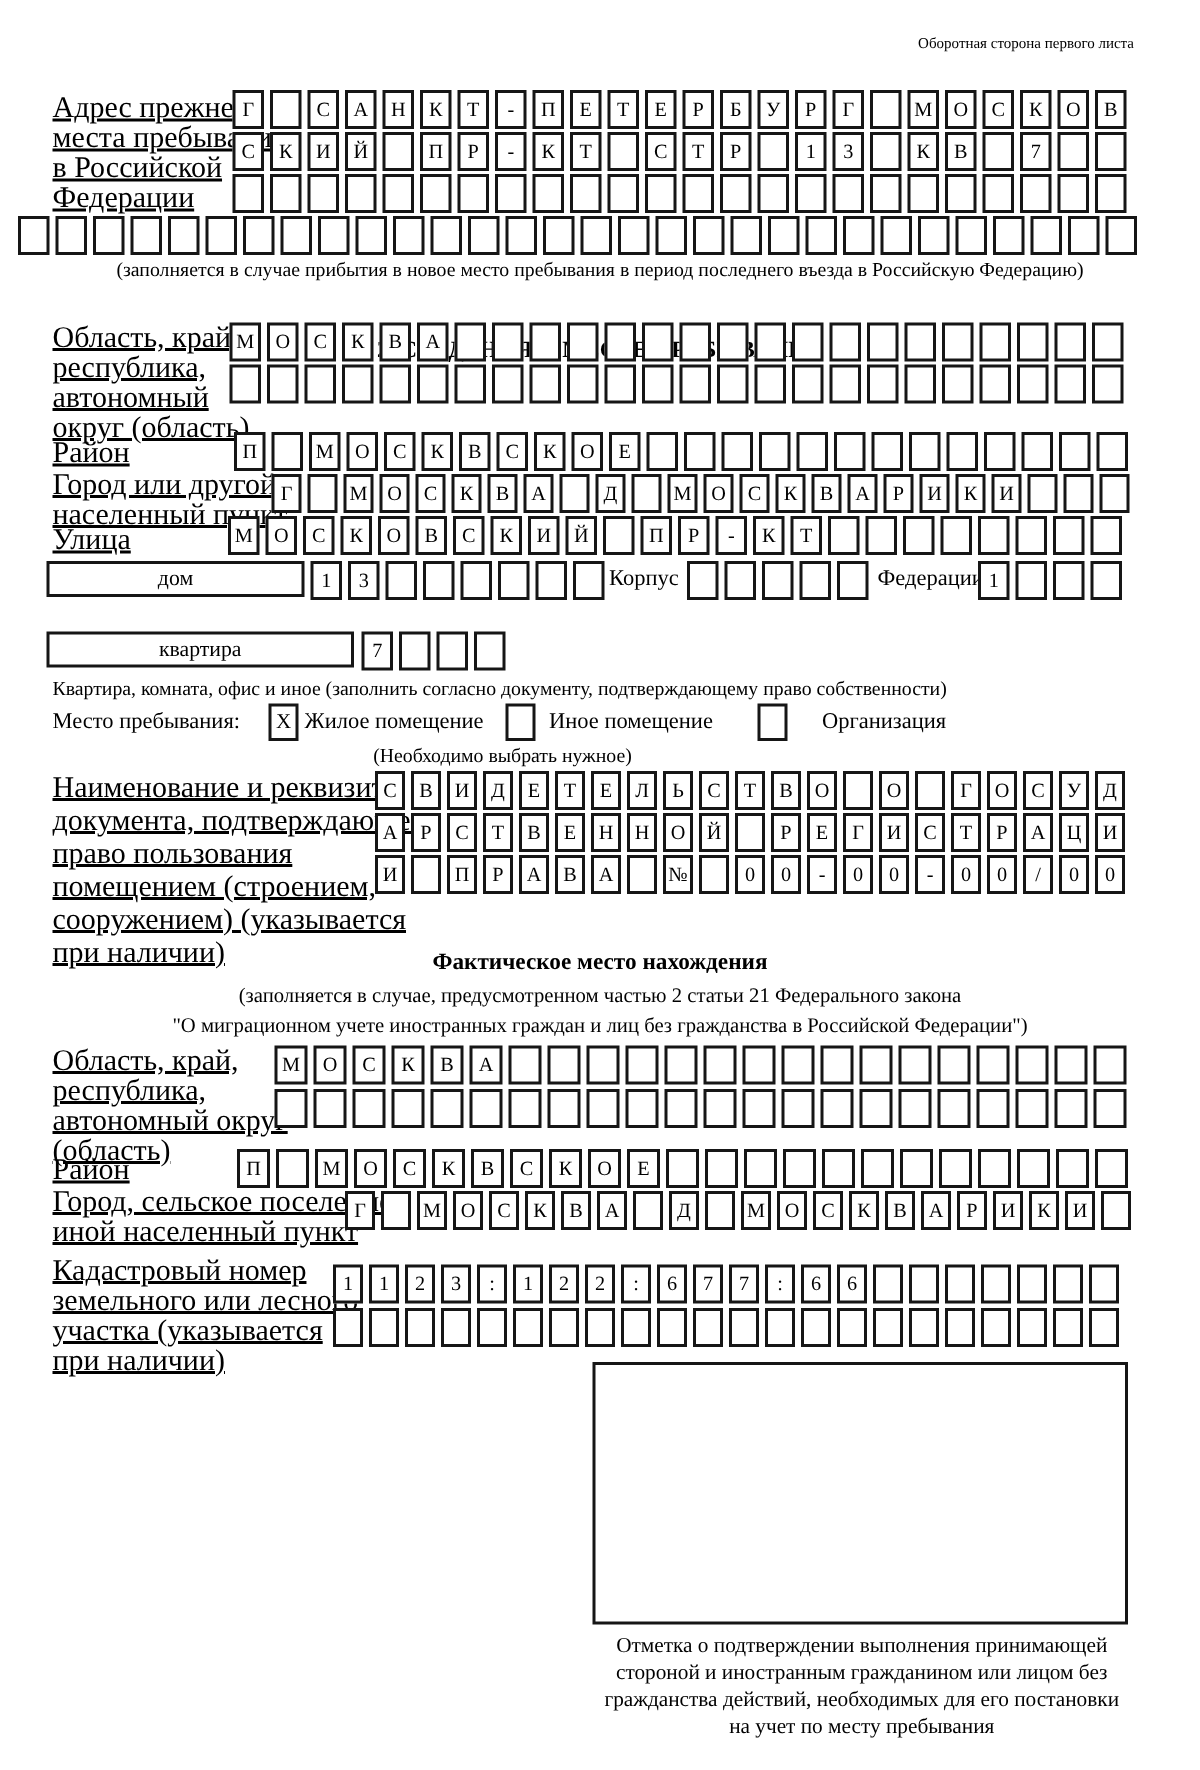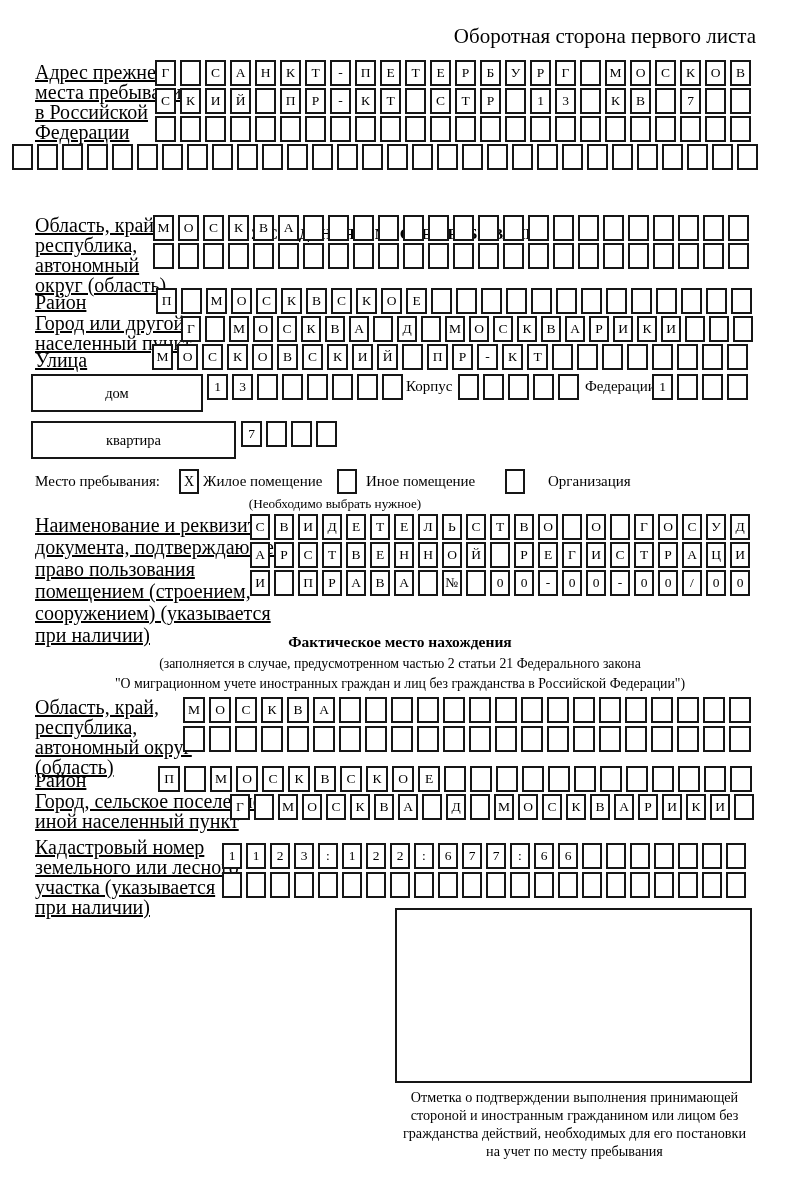--- a/index.html
+++ b/index.html
@@ -9,34 +9,34 @@
   .lbl{position:absolute;font-size:20px;line-height:20px;white-space:pre-line;text-decoration:underline;}
   .cap{position:absolute;font-size:13.2px;}
   .cap-center{left:0;right:0;text-align:center;}
   .title{position:absolute;left:0;right:0;text-align:center;font-weight:bold;font-size:15.5px;}
   .cells{position:absolute;display:flex;gap:4px;}
   .cell{box-sizing:border-box;flex:0 0 auto;width:21px;height:26px;border:2px solid #161616;
         display:flex;align-items:center;justify-content:center;
         font-size:13.5px;background:#fff;}
   .c24 .cell{width:20px;}
   .c26 .cell{width:22px;}
-  .namebox{position:absolute;box-sizing:border-box;height:38px;border:2px solid #161616;
+  .namebox{position:absolute;box-sizing:border-box;height:24px;border:2px solid #161616;
         display:flex;align-items:center;justify-content:center;font-size:14.5px;background:#fff;}
   .chk{position:absolute;box-sizing:border-box;width:20px;height:25px;border:2px solid #161616;
         display:flex;align-items:center;justify-content:center;font-size:14px;background:#fff;}
   .inline-lbl{position:absolute;font-size:15px;white-space:nowrap;}
   .stamp{position:absolute;box-sizing:border-box;border:2px solid #161616;background:#fff;}
   .stamp-note{position:absolute;font-size:14.2px;line-height:18px;text-align:center;white-space:pre-line;}
 </style>
 </head>
 <body>
 
 <div class="page">
 
-  <div class="abs" style="top:24px;right:44px;font-size:21px;">Оборотная сторона первого листа</div>
+  <div class="abs" style="top:24px;right:44px;font-size:10px;">Оборотная сторона первого листа</div>
 
   <div class="lbl" style="left:35px;top:62px;">Адрес прежнего
 места пребывания
 в Российской
 Федерации</div>
   <div class="cells" style="left:155px;top:60px;">
       <span class="cell">Г</span>
       <span class="cell"></span>
       <span class="cell">С</span>
       <span class="cell">А</span>
@@ -138,20 +138,21 @@
       <span class="cell"></span>
       <span class="cell"></span>
       <span class="cell"></span>
       <span class="cell"></span>
       <span class="cell"></span>
       <span class="cell"></span>
       <span class="cell"></span>
       <span class="cell"></span>
       <span class="cell"></span>
     </div>
+  <div class="cap cap-center" style="top:172px;">(заполняется в случае прибытия в новое место пребывания в период последнего въезда в Российскую Федерацию)</div>
 
   <div class="title" style="top:193px;margin-top:32px;">2. СВЕДЕНИЯ О МЕСТЕ ПРЕБЫВАНИЯ</div>
 
   <div class="lbl" style="left:35px;top:215px;">Область, край,
 республика,
 автономный
 округ (область)</div>
   <div class="cells" style="left:153px;top:215px;">
       <span class="cell">М</span>
       <span class="cell">О</span>
@@ -317,20 +318,21 @@
       <span class="cell"></span>
     </div>
 
   <div class="namebox" style="left:31px;top:421px;width:205px;">квартира</div>
   <div class="cells" style="left:241px;top:421px;">
       <span class="cell">7</span>
       <span class="cell"></span>
       <span class="cell"></span>
       <span class="cell"></span>
     </div>
+  <div class="cap" style="left:35px;top:451px;">Квартира, комната, офис и иное (заполнить согласно документу, подтверждающему право собственности)</div>
 
   <div class="inline-lbl" style="left:35px;top:473px;">Место пребывания:</div>
   <div class="chk" style="left:179px;top:469px;">X</div>
   <div class="inline-lbl" style="left:203px;top:473px;">Жилое помещение</div>
   <div class="chk" style="left:337px;top:469px;"></div>
   <div class="inline-lbl" style="left:366px;top:473px;">Иное помещение</div>
   <div class="chk" style="left:505px;top:469px;"></div>
   <div class="inline-lbl" style="left:548px;top:473px;">Организация</div>
   <div class="cap" style="left:100px;top:496px;width:470px;text-align:center;">(Необходимо выбрать нужное)</div>
 

